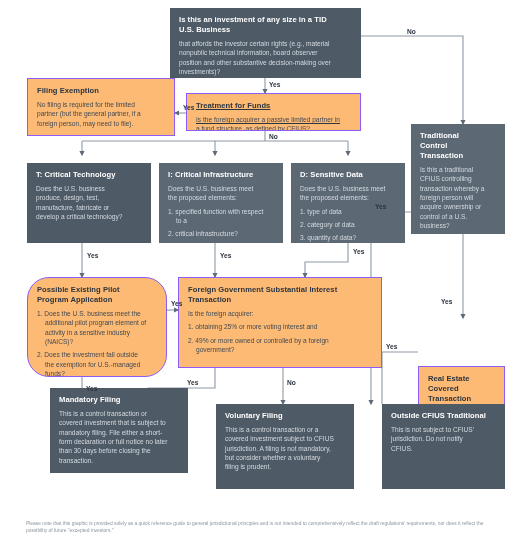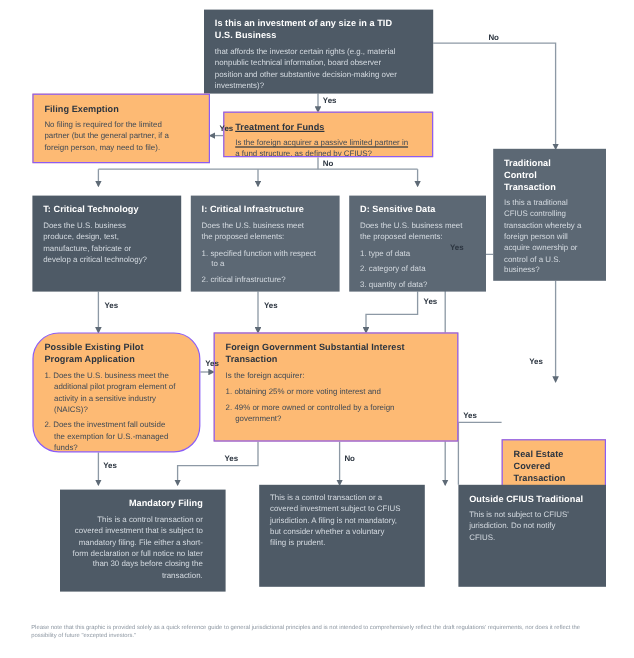--- a/index.html
+++ b/index.html
@@ -201,26 +201,27 @@
       <li>1. obtaining 25% or more voting interest and</li>
       <li>2. 49% or more owned or controlled by a foreign government?</li>
     </ul>
   </div>
 
   <div class="node light" style="left:418px; top:318px; width:87px; height:73px;margin-top:48px;">
     <p class="n-title">Real Estate Covered Transaction</p>
     <p class="n-body">Does the investment trigger the new rules for proximity-related concerns?</p>
   </div>
 
-  <div class="node dark" style="left:50px; top:408px; width:138px; height:85px;text-align:right;">
+  <div class="node dark" style="left:50px; top:388px; width:138px; height:85px;">
     <p class="n-title">Mandatory Filing</p>
     <p class="n-body">This is a control transaction or covered investment that is subject to mandatory filing. File either a short-form declaration or full notice no later than 30 days before closing the transaction.</p>
   </div>
 
   <div class="node dark" style="left:216px; top:404px; width:138px; height:85px;">
+    <p class="n-title">Voluntary Filing</p>
     <p class="n-body">This is a control transaction or a covered investment subject to CFIUS jurisdiction. A filing is not mandatory, but consider whether a voluntary filing is prudent.</p>
   </div>
 
   <div class="node dark" style="left:382px; top:404px; width:123px; height:85px;">
     <p class="n-title">Outside CFIUS Traditional</p>
     <p class="n-body">This is not subject to CFIUS' jurisdiction. Do not notify CFIUS.</p>
   </div>
 
   <span class="edge-label" style="left:407px; top:28px;">No</span>
   <span class="edge-label" style="left:269px; top:81px;">Yes</span>

